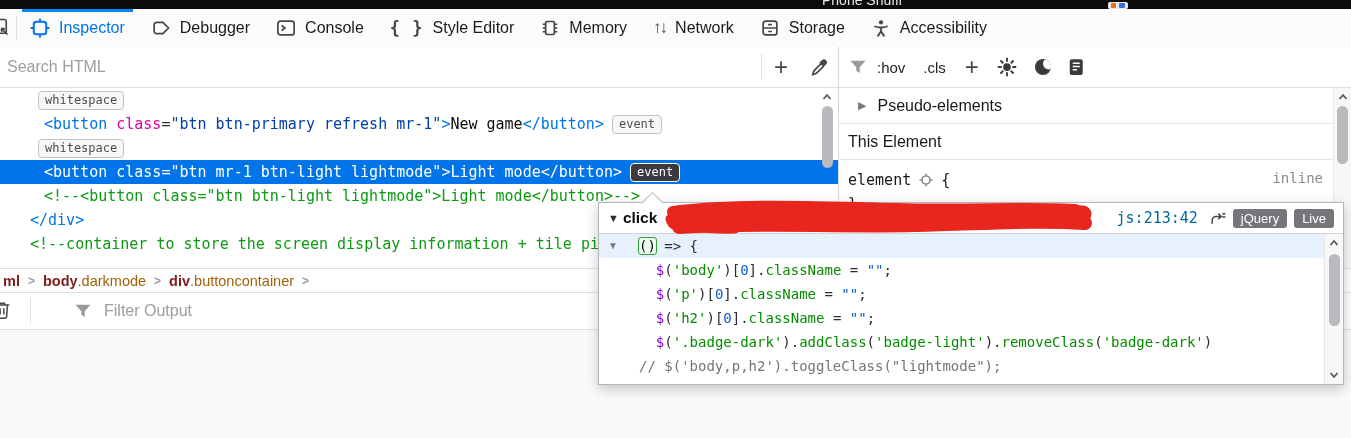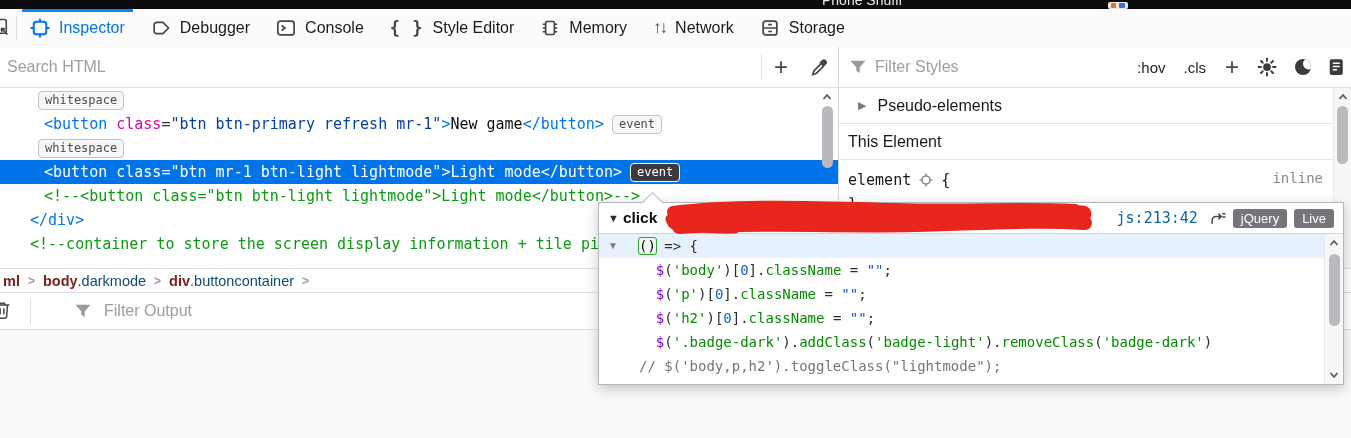--- a/index.html
+++ b/index.html
@@ -65,21 +65,21 @@
   .rulebody{position:relative;padding:8px 0 0 9px;font-family:"DejaVu Sans Mono",monospace;font-size:15px;color:#18181a}
   .ruleline{height:24px;line-height:24px;display:flex;align-items:center;gap:7px}
   .inline-loc{position:absolute;right:28px;top:10px;color:#8a8a8e;font-size:14px;font-family:"DejaVu Sans Mono",monospace}
   .hovcls{font-size:15px;color:#232327;padding:0 9px}
 
   
   .crumbbar{position:absolute;left:0;top:268px;width:1351px;height:24px;box-sizing:border-box;
     border-top:1px solid #e0e0e2;background:#fff;display:flex;align-items:center;font-size:14.5px;padding-left:3px}
   .crumb{white-space:nowrap}
   .crumb .ctag{color:#7f1d1d;font-weight:600}
-  .crumb .ccls{color:#0c4a6e}
+  .crumb .ccls{color:#a16207}
   .crumb.selc .ctag{color:#0074e8;font-weight:400}
   .csep{color:#9a9a9f;font-size:12px;padding:0 8px;font-weight:700}
 
   
   .conbar{position:absolute;left:0;top:292px;width:1351px;height:38px;box-sizing:border-box;background:#fff;
     border-top:1px solid #e0e0e2;border-bottom:1px solid #e0e0e2;display:flex;align-items:center}
   .conarea{position:absolute;left:0;top:330px;width:1351px;height:108px;background:#fafafb}
   .trashclip{position:absolute;left:-8px;top:7px}
   .funnel{flex:0 0 auto}
 
@@ -159,20 +159,27 @@
       <span class="updown">↑↓</span>
       <span>Network</span>
     </div>
     <div class="tab">
       <svg class="ticon" viewBox="0 0 16 16" fill="none" stroke="#45454a" stroke-width="1.7">
           <rect x="2.5" y="2.5" width="11" height="11" rx="2"></rect>
           <path d="M2.5 8h11M6.5 5.3h3M6.5 10.8h3"></path>
         </svg>
       <span>Storage</span>
     </div>
+    <div class="tab">
+      <svg class="ticon" viewBox="0 0 16 16" fill="none" stroke="#45454a" stroke-width="1.8">
+          <circle cx="8" cy="3.4" r="1.7" fill="#45454a" stroke="none"></circle>
+          <path d="M2.7 6.6c3.4 1.3 7.2 1.3 10.6 0M8 7.6v3.1l-2.7 4M8 10.7l2.7 4"></path>
+        </svg>
+      <span>Accessibility</span>
+    </div>
   </div>
 
   <div class="mkpanel">
     <div class="ptoolbar">
       <input class="searchbox" type="text" placeholder="Search HTML" style="">
       <div class="vsep"></div>
       <div class="tbtn">
           <span class="plus">+</span>
         </div>
       <div class="tbtn">
@@ -198,21 +205,20 @@
         </svg>
       <div class="sb-thumb" style="height:62px"></div>
     </div>
   </div>
 
   <div class="rlpanel">
     <div class="ptoolbar">
       <svg class="ticon funnel" style="margin-left:9px" viewBox="0 0 16 16">
           <path fill="#9a9a9e" d="M2 3h12l-4.6 5.2v4.6l-2.8-1.8V8.2z"></path>
         </svg>
-      <input class="searchbox" type="text" placeholder="Filter Styles" style="">
       <span class="hovcls">:hov</span>
       <span class="hovcls">.cls</span>
       <div class="tbtn" style="width:34px">
           <span class="plus">+</span>
         </div>
       <div class="tbtn" style="width:36px">
         <svg class="ticon" viewBox="0 0 16 16">
             <circle cx="8" cy="8" r="3.1" fill="#3b3b3f"></circle>
             <g stroke="#3b3b3f" stroke-width="1.9" stroke-linecap="round">
               <path d="M8 1.2v2M8 12.8v2M1.2 8h2M12.8 8h2M3.2 3.2l1.4 1.4M11.4 11.4l1.4 1.4M12.8 3.2l-1.4 1.4M4.6 11.4l-1.4 1.4"></path>

